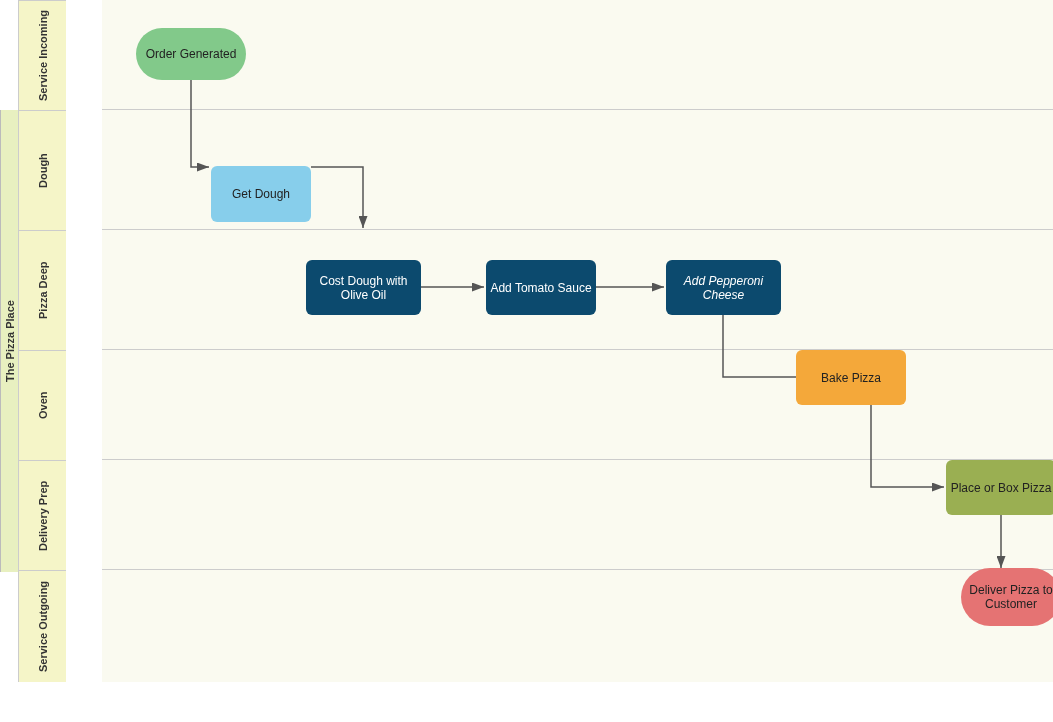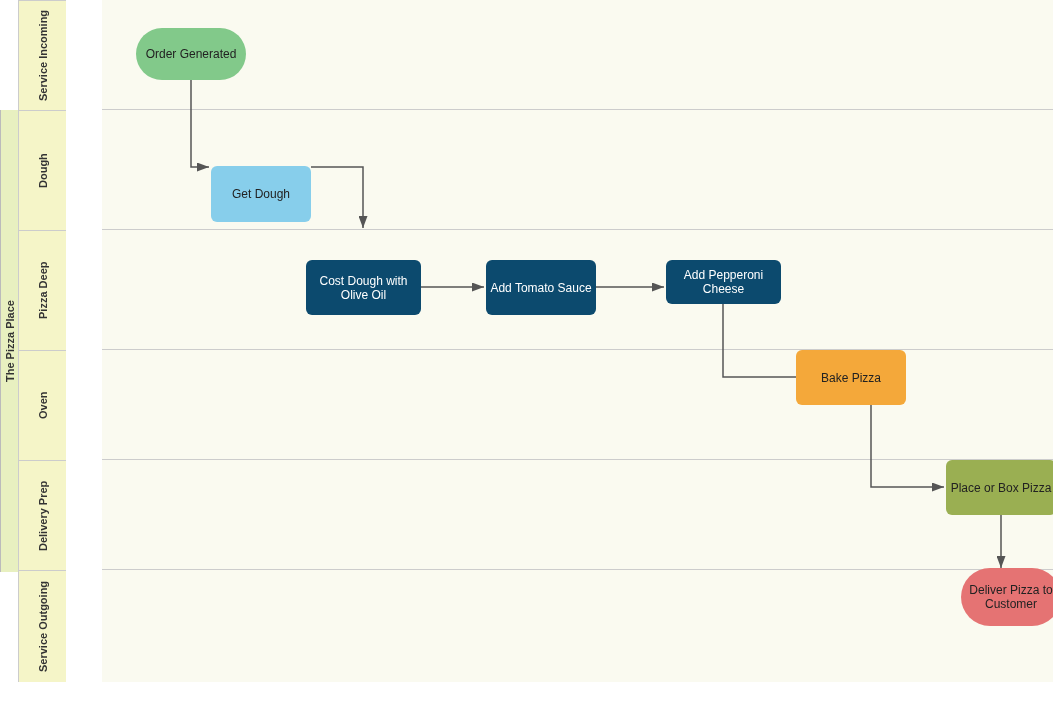--- a/index.html
+++ b/index.html
@@ -167,21 +167,21 @@
     </div>
 
     <div class="node node-rect node-purple" style="left:240px; top:260px; width:115px; height:55px;">
       <span>Cost Dough with Olive Oil</span>
     </div>
 
     <div class="node node-rect node-purple" style="left:420px; top:260px; width:110px; height:55px;text-align:center;">
       <span>Add Tomato Sauce</span>
     </div>
 
-    <div class="node node-rect node-purple" style="left:600px; top:260px; width:115px; height:44px;">
+    <div class="node node-rect node-purple" style="left:600px; top:260px; width:115px; height:55px;font-style:italic;">
       <span>Add Pepperoni Cheese</span>
     </div>
 
     <div class="node node-rect node-orange" style="left:730px; top:350px; width:110px; height:55px;">
       <span>Bake Pizza</span>
     </div>
 
     <div class="node node-rect node-olive" style="left:880px; top:460px; width:110px; height:55px;">
       <span>Place or Box Pizza</span>
     </div>

